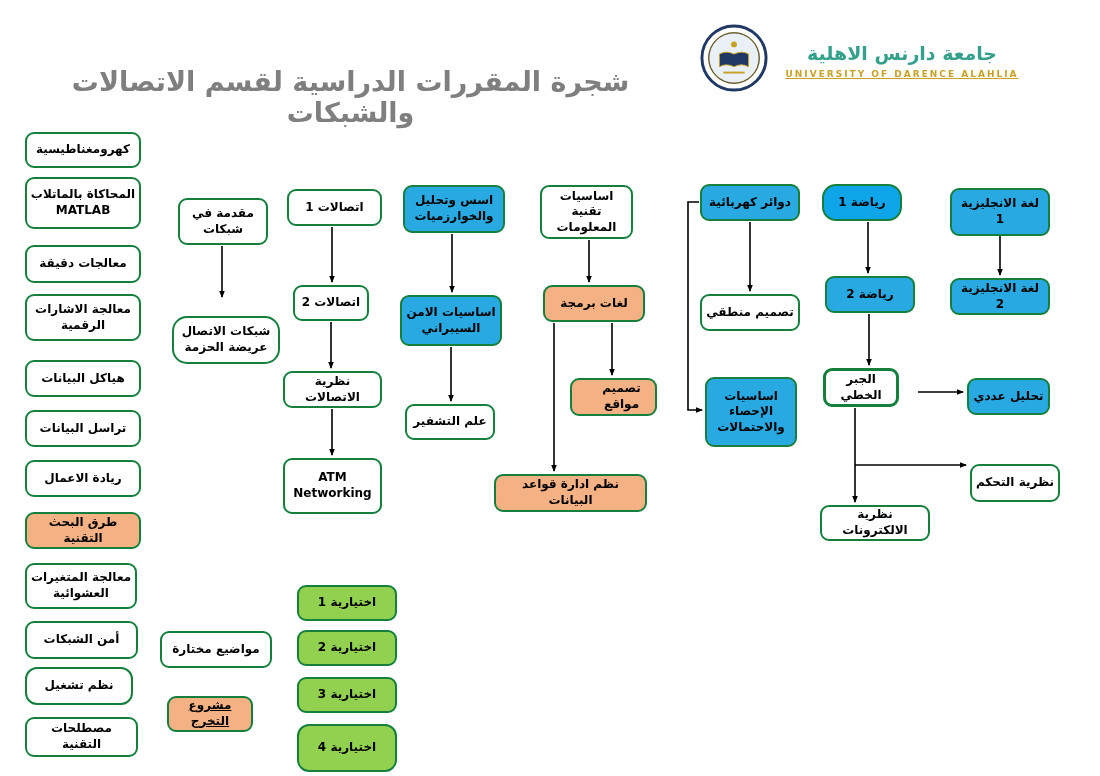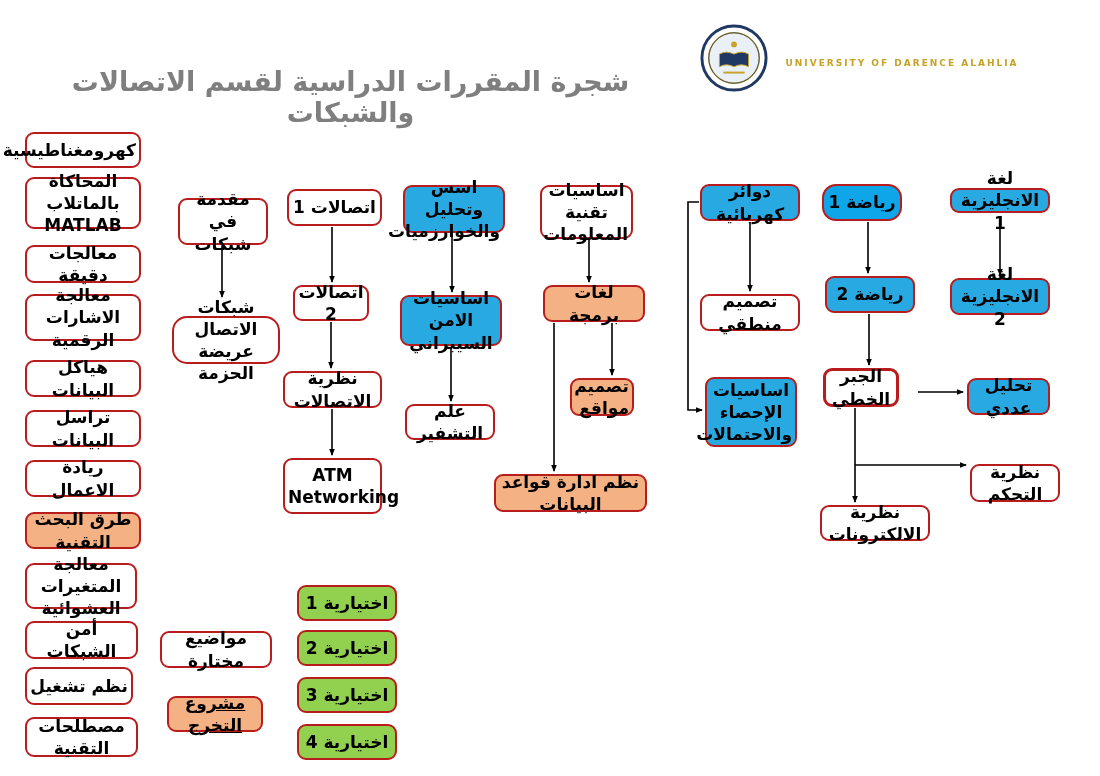--- a/index.html
+++ b/index.html
@@ -3,30 +3,30 @@
 <meta charset="utf-8">
 <style>
   * { margin:0; padding:0; box-sizing:border-box; }
   html,body { background:#ffffff; font-family:"DejaVu Sans", sans-serif; }
   #canvas { position:relative; width:1100px; height:776px; background:#ffffff; overflow:hidden; }
 
   
   #brand-block { position:absolute; top:24px; left:700px; width:330px; display:flex; align-items:center; gap:14px; }
   #brand-text { width:240px; text-align:center; }
   .brand-ar { font-size:19px; font-weight:bold; color:#35A08C; letter-spacing:1px; }
-  .brand-en { font-size:9px; font-weight:bold; color:#C7A227; letter-spacing:2px; margin-top:5px; }
+  .brand-en { font-size:9px; font-weight:bold; color:#C7A227; letter-spacing:2px; margin-top:5px;text-decoration:underline; }
 
   
   #page-title { position:absolute; top:66px; left:38px; width:625px; font-size:27px;
     font-weight:bold; color:#7F7F7F; text-align:center; font-family:"DejaVu Sans", sans-serif; }
 
   
-  .node { position:absolute; border:2px solid #b91c1c; border-radius:9px; background:#fff;
+  .node { position:absolute; border:2px solid #15803d; border-radius:9px; background:#fff;
     display:flex; align-items:center; justify-content:center; text-align:center;
-    font-weight:bold; font-size:17px; line-height:1.3; color:#000; padding:2px 3px; }
+    font-weight:bold; font-size:12px; line-height:1.3; color:#000; padding:2px 3px; }
   .nl { width:100%; }
 
   
   #arrow-layer { position:absolute; top:0; left:0; pointer-events:none; }
   #arrow-layer polyline { fill:none; stroke:#000; stroke-width:1.6; }
 </style>
 </head>
 <body>
 
 <div id="canvas">
@@ -36,20 +36,21 @@
       <svg viewBox="0 0 70 70" width="68" height="68" aria-hidden="true">
         <circle cx="35" cy="35" r="33" fill="#ffffff" stroke="#1F3864" stroke-width="3"></circle>
         <circle cx="35" cy="35" r="26" fill="#EAF0F8" stroke="#C7A227" stroke-width="1.5"></circle>
         <circle cx="35" cy="35" r="26" fill="none" stroke="#1F3864" stroke-width="0.8"></circle>
         <path d="M20 31 Q27 27 35 31 Q43 27 50 31 L50 44 Q43 40 35 44 Q27 40 20 44 Z" fill="#1F3864" stroke="#C7A227" stroke-width="1"></path>
         <circle cx="35" cy="21" r="3" fill="#C7A227"></circle>
         <path d="M24 50 L46 50" stroke="#C7A227" stroke-width="2"></path>
       </svg>
     </span>
     <span id="brand-text">
+      <div class="brand-ar">جامعة دارنس الاهلية</div>
       <div class="brand-en">UNIVERSITY OF DARENCE ALAHLIA</div>
     </span>
   </div>
 
   <div id="page-title" dir="rtl">شجرة المقررات الدراسية لقسم الاتصالات والشبكات</div>
 
   <svg id="arrow-layer" width="1100" height="776">
     <defs>
       <marker id="ah" markerWidth="9" markerHeight="8" refX="6.5" refY="3" orient="auto" markerUnits="userSpaceOnUse">
         <path d="M0,0 L7.5,3 L0,6 z" fill="#000"></path>
@@ -98,36 +99,36 @@
       </div>
       <div class="node" dir="rtl" style="left: 25px; top: 512px; width: 116px; height: 37px; background: rgb(244, 177, 131);">
         <div class="nl">طرق البحث التقنية</div>
       </div>
       <div class="node" dir="rtl" style="left: 25px; top: 563px; width: 112px; height: 46px; background: rgb(255, 255, 255);">
         <div class="nl">معالجة المتغيرات<br>العشوائية</div>
       </div>
       <div class="node" dir="rtl" style="left: 25px; top: 621px; width: 113px; height: 38px; background: rgb(255, 255, 255);">
         <div class="nl">أمن الشبكات</div>
       </div>
-      <div class="node" dir="rtl" style="left: 25px; top: 667px; width: 108px; height: 38px; background: rgb(255, 255, 255);">
+      <div class="node" dir="rtl" style="left: 25px; top: 667px; width: 108px; height: 38px; background: rgb(255, 255, 255); border-radius: 12px;">
         <div class="nl">نظم تشغيل</div>
       </div>
       <div class="node" dir="rtl" style="left: 25px; top: 717px; width: 113px; height: 40px; background: rgb(255, 255, 255);">
         <div class="nl">مصطلحات التقنية</div>
       </div>
       <div class="node" dir="rtl" style="left: 178px; top: 198px; width: 90px; height: 47px; background: rgb(255, 255, 255);">
         <div class="nl">مقدمة في<br>شبكات</div>
       </div>
       <div class="node" dir="rtl" style="left: 172px; top: 316px; width: 108px; height: 48px; background: rgb(255, 255, 255); border-radius: 15px;">
         <div class="nl">شبكات الاتصال<br>عريضة الحزمة</div>
       </div>
       <div class="node" dir="rtl" style="left: 160px; top: 631px; width: 112px; height: 37px; background: rgb(255, 255, 255);">
         <div class="nl">مواضيع مختارة</div>
       </div>
-      <div class="node" dir="rtl" style="left: 167px; top: 696px; width: 96px; height: 36px; background: rgb(244, 177, 131); text-decoration: underline;">
+      <div class="node" dir="rtl" style="left: 167px; top: 696px; width: 86px; height: 36px; background: rgb(244, 177, 131); text-decoration: underline;">
         <div class="nl">مشروع التخرج</div>
       </div>
       <div class="node" dir="rtl" style="left: 287px; top: 189px; width: 95px; height: 37px; background: rgb(255, 255, 255);">
         <div class="nl">اتصالات 1</div>
       </div>
       <div class="node" dir="rtl" style="left: 293px; top: 285px; width: 76px; height: 36px; background: rgb(255, 255, 255);">
         <div class="nl">اتصالات 2</div>
       </div>
       <div class="node" dir="rtl" style="left: 283px; top: 371px; width: 99px; height: 37px; background: rgb(255, 255, 255);">
         <div class="nl">نظرية الاتصالات</div>
@@ -137,39 +138,39 @@
       </div>
       <div class="node" dir="rtl" style="left: 297px; top: 585px; width: 100px; height: 36px; background: rgb(146, 208, 80);">
         <div class="nl">اختيارية 1</div>
       </div>
       <div class="node" dir="rtl" style="left: 297px; top: 630px; width: 100px; height: 36px; background: rgb(146, 208, 80);">
         <div class="nl">اختيارية 2</div>
       </div>
       <div class="node" dir="rtl" style="left: 297px; top: 677px; width: 100px; height: 36px; background: rgb(146, 208, 80);">
         <div class="nl">اختيارية 3</div>
       </div>
-      <div class="node" dir="rtl" style="left: 297px; top: 724px; width: 100px; height: 36px; background: rgb(146, 208, 80);">
+      <div class="node" dir="rtl" style="left: 297px; top: 724px; width: 100px; height: 48px; background: rgb(146, 208, 80); border-radius: 12px;">
         <div class="nl">اختيارية 4</div>
       </div>
       <div class="node" dir="rtl" style="left: 403px; top: 185px; width: 102px; height: 48px; background: rgb(41, 169, 225);">
         <div class="nl">اسس وتحليل<br>والخوارزميات</div>
       </div>
       <div class="node" dir="rtl" style="left: 400px; top: 295px; width: 102px; height: 51px; background: rgb(41, 169, 225);">
         <div class="nl">اساسيات الامن<br>السيبراني</div>
       </div>
       <div class="node" dir="rtl" style="left: 405px; top: 404px; width: 90px; height: 36px; background: rgb(255, 255, 255);">
         <div class="nl">علم التشفير</div>
       </div>
       <div class="node" dir="rtl" style="left: 540px; top: 185px; width: 93px; height: 54px; background: rgb(255, 255, 255);">
         <div class="nl">اساسيات تقنية<br>المعلومات</div>
       </div>
       <div class="node" dir="rtl" style="left: 543px; top: 285px; width: 102px; height: 37px; background: rgb(244, 177, 131);">
         <div class="nl">لغات برمجة</div>
       </div>
-      <div class="node" dir="rtl" style="left: 570px; top: 378px; width: 64px; height: 38px; background: rgb(244, 177, 131); padding-left: 19px;">
+      <div class="node" dir="rtl" style="left: 570px; top: 378px; width: 87px; height: 38px; background: rgb(244, 177, 131); padding-left: 19px;">
         <div class="nl">تصميم مواقع</div>
       </div>
       <div class="node" dir="rtl" style="left: 494px; top: 474px; width: 153px; height: 38px; background: rgb(244, 177, 131);">
         <div class="nl">نظم ادارة قواعد البيانات</div>
       </div>
       <div class="node" dir="rtl" style="left: 700px; top: 184px; width: 100px; height: 37px; background: rgb(41, 169, 225);">
         <div class="nl">دوائر كهربائية</div>
       </div>
       <div class="node" dir="rtl" style="left: 700px; top: 294px; width: 100px; height: 37px; background: rgb(255, 255, 255);">
         <div class="nl">تصميم منطقي</div>
@@ -188,21 +189,21 @@
       </div>
       <div class="node" dir="rtl" style="left: 967px; top: 378px; width: 83px; height: 37px; background: rgb(41, 169, 225);">
         <div class="nl">تحليل عددي</div>
       </div>
       <div class="node" dir="rtl" style="left: 970px; top: 464px; width: 90px; height: 38px; background: rgb(255, 255, 255);">
         <div class="nl">نظرية التحكم</div>
       </div>
       <div class="node" dir="rtl" style="left: 820px; top: 505px; width: 110px; height: 36px; background: rgb(255, 255, 255);">
         <div class="nl">نظرية الالكترونات</div>
       </div>
-      <div class="node" dir="rtl" style="left: 950px; top: 188px; width: 100px; height: 25px; background: rgb(41, 169, 225);">
+      <div class="node" dir="rtl" style="left: 950px; top: 188px; width: 100px; height: 48px; background: rgb(41, 169, 225);">
         <div class="nl">لغة الانجليزية 1</div>
       </div>
       <div class="node" dir="rtl" style="left: 950px; top: 278px; width: 100px; height: 37px; background: rgb(41, 169, 225);">
         <div class="nl">لغة الانجليزية 2</div>
       </div>
     </div>
 
 </div>
 
 </body></html>

